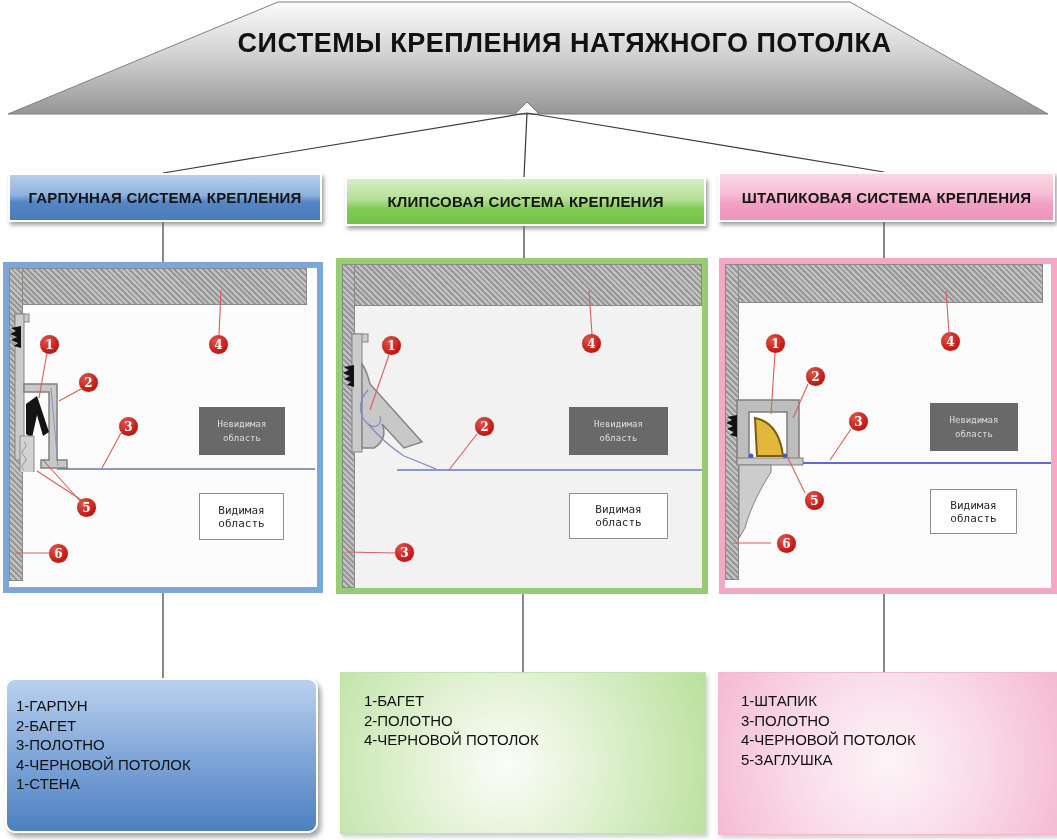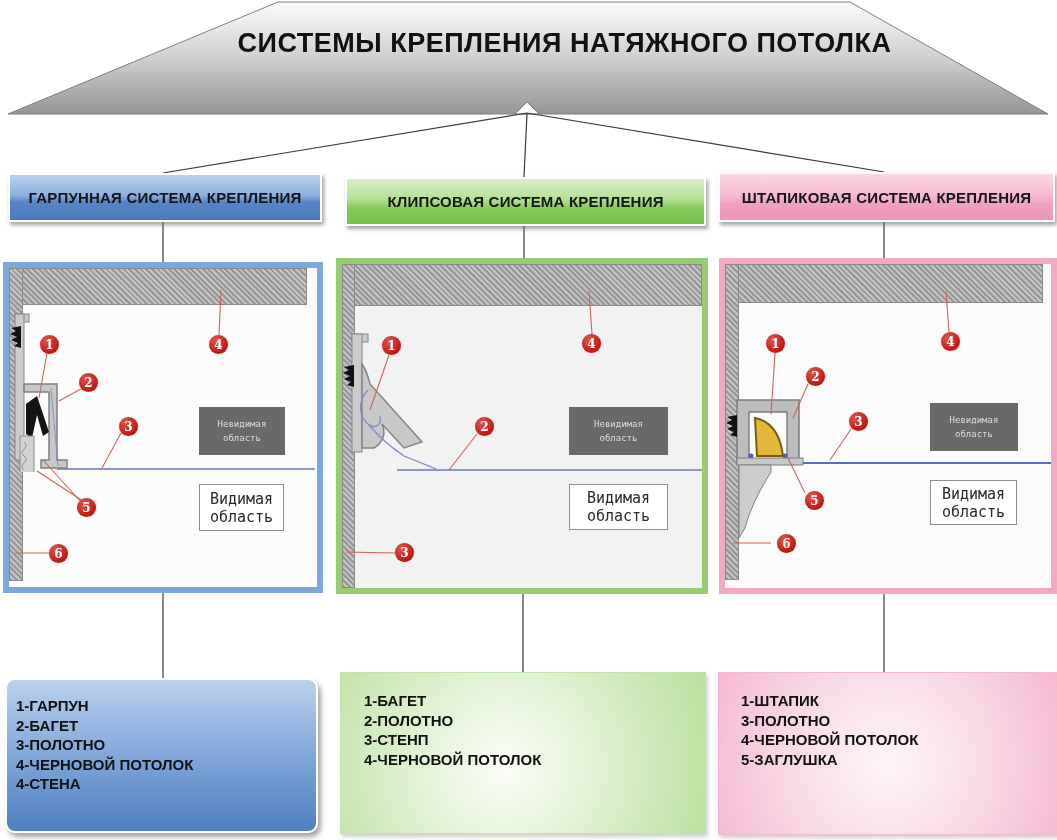--- a/index.html
+++ b/index.html
@@ -45,29 +45,29 @@
   .marker{position:absolute;z-index:4;width:19px;height:19px;border-radius:50%;
           background:radial-gradient(circle at 35% 30%,#e0544a,#c01712 70%);
           color:#fff;font-family:"DejaVu Serif",serif;font-weight:bold;font-size:12px;
           display:flex;align-items:center;justify-content:center;box-shadow:0 0 1px rgba(0,0,0,.4);}
 
   .hidden-box{position:absolute;z-index:2;background:#696969;color:#dcdcdc;
               font-family:"DejaVu Sans Mono",monospace;font-size:9px;line-height:1.6;
               display:flex;align-items:center;justify-content:center;text-align:center;
               padding:0 6px;box-sizing:border-box;white-space:pre-line;}
   .visible-box{position:absolute;z-index:2;background:#fff;color:#2a2a2a;border:1px solid #8f8f8f;
-               font-family:"DejaVu Sans Mono",monospace;font-size:15px;
-               display:flex;align-items:center;justify-content:center;text-align:center;box-sizing:border-box;}
+               font-family:"DejaVu Sans Mono",monospace;font-size:11px;
+               display:flex;align-items:center;justify-content:center;text-align:center;box-sizing:border-box;margin-top:9px;}
 
   .profile-svg{position:absolute;z-index:2;}
   .screw-svg{position:absolute;z-index:3;}
 
   
   .legend{position:absolute;z-index:2;box-sizing:border-box;
-          font-size:15px;font-weight:bold;color:#111;}
+          font-size:15px;font-weight:normal;color:#111;}
   .legend .line{line-height:19.5px;white-space:nowrap;}
   .legend-blue{left:5px;top:678px;width:313px;height:155px;border-radius:10px;
                border:2px solid #fff;box-shadow:3px 4px 5px rgba(90,90,90,.55);
                background:linear-gradient(#bad1ee,#7ba3d6 55%,#4d80c0);
                padding:16px 0 0 9px;}
   .legend-green{left:340px;top:672px;width:366px;height:162px;
                 border:1px solid #c2e3ab;box-shadow:2px 3px 4px rgba(120,120,120,.35);
                 background:radial-gradient(circle at 45% 58%,#fbfdf8 0%,#e2f2d4 40%,#b9e09c 100%);
                 padding:18px 0 8px 23px;}
   .legend-pink{left:718px;top:672px;width:376px;height:163px;
@@ -235,27 +235,26 @@
       <div class="hidden-box" style="left:205px;top:139px;width:88px;height:48px;">Невидимая область</div>
       <div class="visible-box" style="left:205px;top:216px;width:87px;height:45px;">Видимая область</div>
     </div>
   </div>
 
   <div class="legend legend-blue">
     <div class="line">1-ГАРПУН</div>
     <div class="line">2-БАГЕТ</div>
     <div class="line">3-ПОЛОТНО</div>
     <div class="line">4-ЧЕРНОВОЙ ПОТОЛОК</div>
-    <div class="line">4-СТЕНА</div>
+    <div class="line">1-СТЕНА</div>
   </div>
 
   <div class="legend legend-green">
     <div class="line">1-БАГЕТ</div>
     <div class="line">2-ПОЛОТНО</div>
-    <div class="line">3-СТЕНП</div>
     <div class="line">4-ЧЕРНОВОЙ ПОТОЛОК</div>
   </div>
 
   <div class="legend legend-pink">
     <div class="line">1-ШТАПИК</div>
     <div class="line">3-ПОЛОТНО</div>
     <div class="line">4-ЧЕРНОВОЙ ПОТОЛОК</div>
     <div class="line">5-ЗАГЛУШКА</div>
   </div>
 

